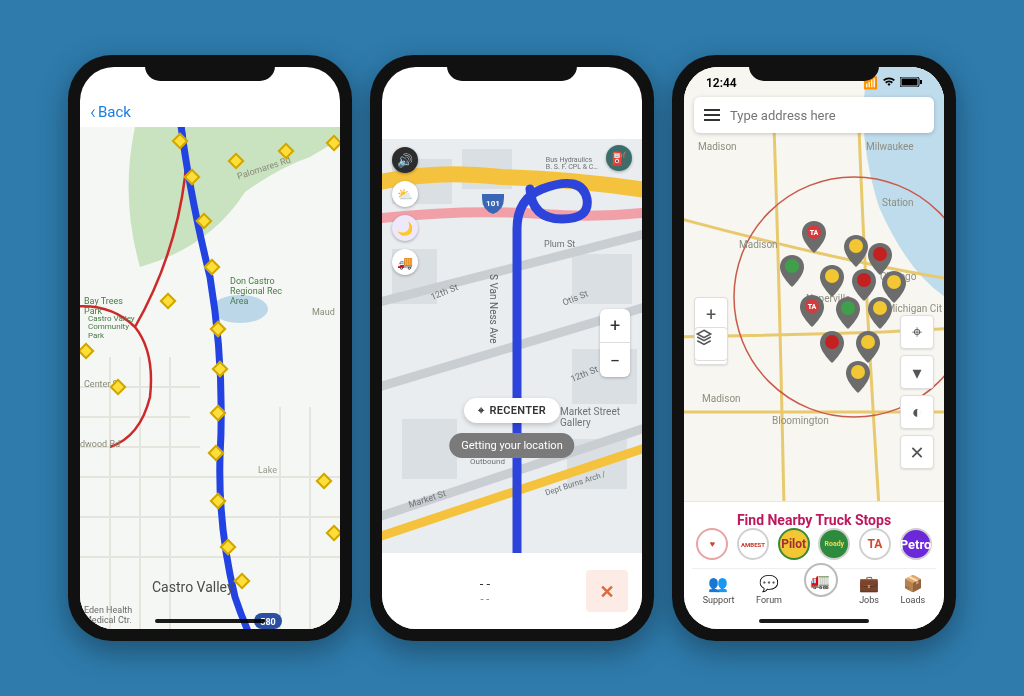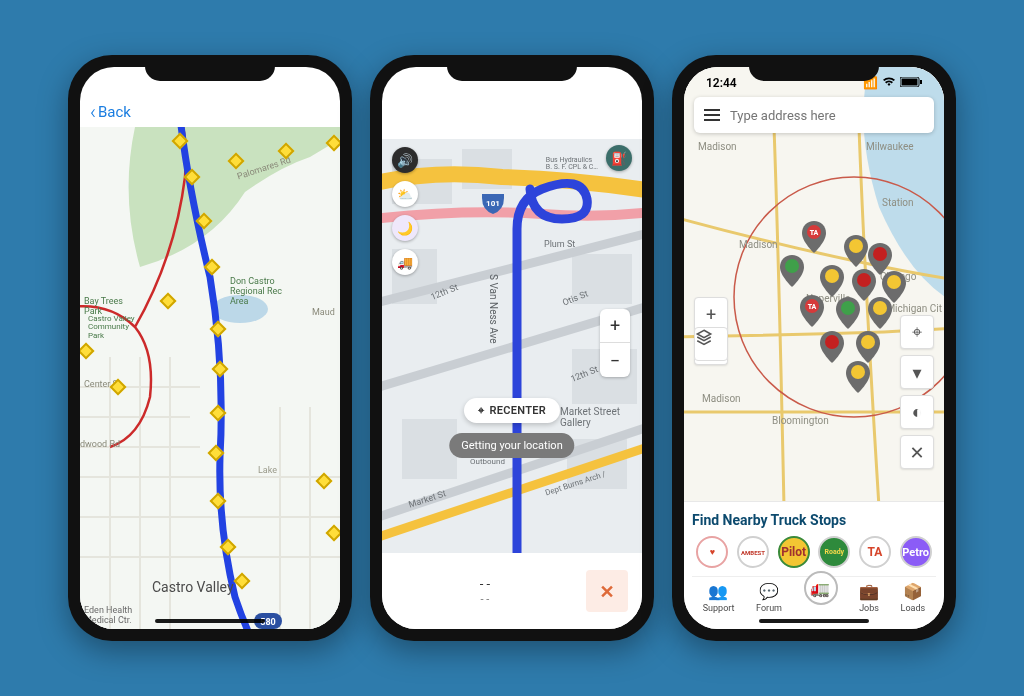--- a/index.html
+++ b/index.html
@@ -40,21 +40,21 @@
   .p3-ham span{display:block;width:16px;height:2px;background:#333}
   .p3-input{flex:1;border:none;outline:none;font-size:13px;color:#404040}
   .p3-map{position:absolute;top:0;left:0;right:0;bottom:128px;background:#f7f6f1;overflow:hidden}
   .p3-map svg{position:absolute;top:0;left:0}
   .p3-ctrl{position:absolute;width:34px;height:34px;background:#fff;border:1px solid #ddd;display:flex;align-items:center;justify-content:center;font-size:18px;color:#555;box-shadow:0 1px 2px rgba(0,0,0,.1)}
   .p3-layers{position:absolute;left:10px;bottom:140px;width:34px;height:34px;background:#fff;border-radius:4px;border:1px solid #ddd;display:flex;align-items:center;justify-content:center}
   .pin{position:absolute;width:24px;height:32px;transform:translate(-50%,-100%)}
   .pin svg{width:100%;height:100%}
   .p3-city{position:absolute;font-size:10px;color:#8e8e82;white-space:nowrap}
   .p3-footer{position:absolute;bottom:0;left:0;right:0;height:128px;background:#fff;display:flex;flex-direction:column;padding:10px 8px 4px 8px;border-top:1px solid #e8e8e8}
-  .p3-ft-title{font-weight:700;font-size:14px;color:#0c4a6e;margin-bottom:8px}
+  .p3-ft-title{text-align:center;font-weight:700;font-size:14px;color:#be185d;}
   .p3-brands{display:flex;justify-content:space-around;margin-bottom:8px}
   .brand{width:32px;height:32px;border-radius:50%;border:2px solid #d0d0d0;display:flex;align-items:center;justify-content:center;font-size:9px;font-weight:700}
   .p3-nav{display:flex;justify-content:space-around;border-top:1px solid #eee;padding-top:4px}
   .navitem{display:flex;flex-direction:column;align-items:center;font-size:9px;color:#4a4a4a;gap:2px}
   .navitem .ni-ic{width:20px;height:20px;display:flex;align-items:center;justify-content:center;font-size:16px}
 </style>
 </head>
 <body>
 
 <div class="phone">
@@ -381,21 +381,21 @@
       <input class="p3-input" placeholder="Type address here" style="">
     </div>
     <div class="p3-footer">
       <div class="p3-ft-title">Find Nearby Truck Stops</div>
       <div class="p3-brands">
         <div class="brand" style="color:#d6442a;border-color:#e8a3a3">♥</div>
         <div class="brand" style="color:#c0392b;font-size:6px">AMBEST</div>
         <div class="brand" style="background:#f3c633;border-color:#3a8a3a;font-size:12px;color:#a03030">Pilot</div>
         <div class="brand" style="background:#2e8a3c;color:#f6d94b;font-size:7px">Roady</div>
         <div class="brand" style="color:#d6442a;font-size:12px">TA</div>
-        <div class="brand" style="background:#8b5cf6;color:#fff;font-size:11px">Petro</div>
+        <div class="brand" style="background:#6d28d9;color:#fff;font-size:13px">Petro</div>
       </div>
       <div class="p3-nav">
         <div class="navitem">
             <div class="ni-ic">👥</div>
             <span>Support</span>
           </div>
         <div class="navitem">
             <div class="ni-ic">💬</div>
             <span>Forum</span>
           </div>

